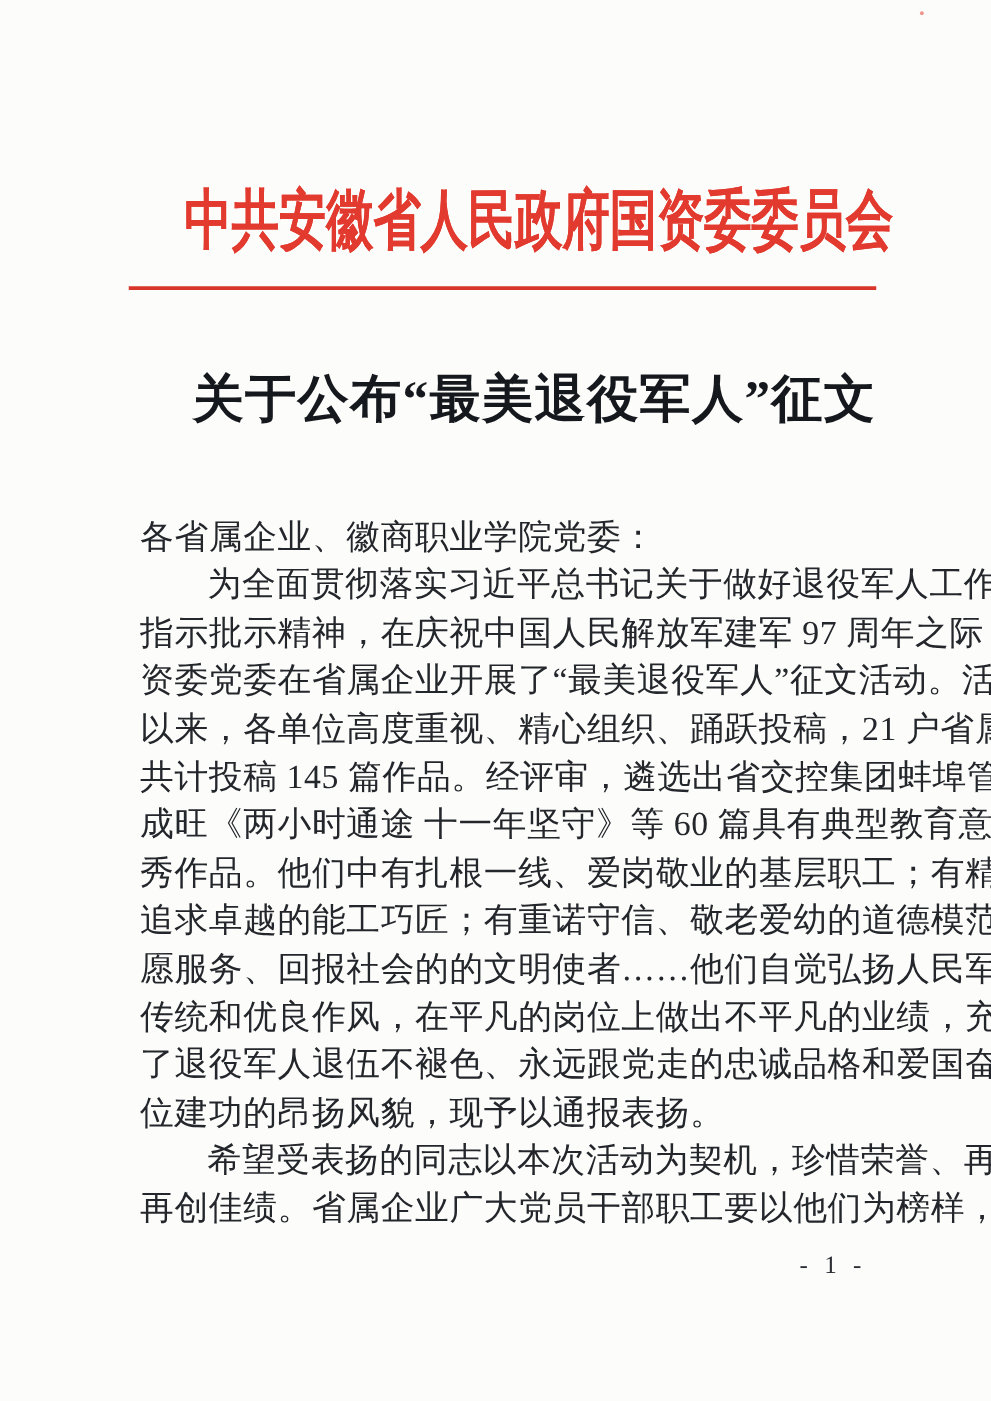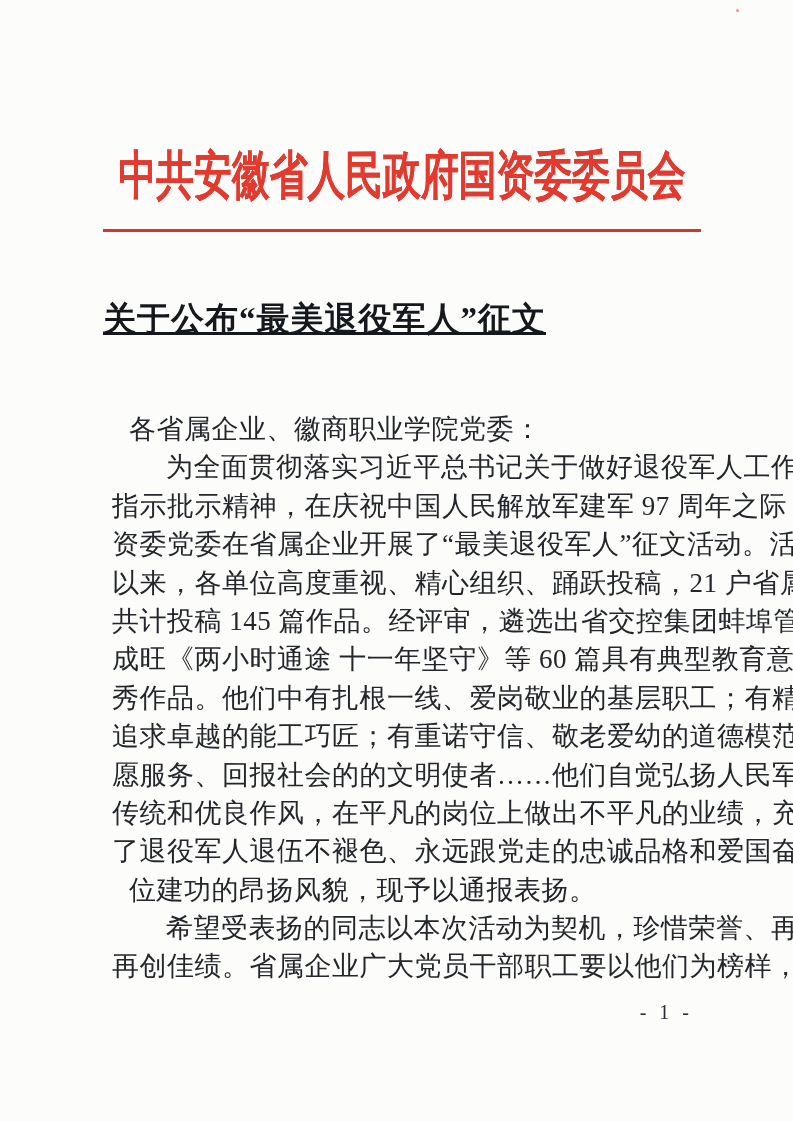--- a/index.html
+++ b/index.html
@@ -24,26 +24,26 @@
   .scan-artifact {
     position: absolute;
     top: 9px; left: 736px;
     width: 3px; height: 3px;
     background: rgba(226,58,46,.55);
     border-radius: 50%;
   }
   
   .org-wrap {
     position: absolute;
-    top: 150px; left: 103px;
+    top: 150px; left: 116px;
     width: 598px;
     height: 52px;
     display: flex;
     align-items: center;
-    justify-content: center;
+    justify-content: flex-start;
   }
   .org {
     display: inline-block;
     font-size: 42px;
     font-weight: bold;
     color: var(--red-text);
     white-space: nowrap;
     letter-spacing: 0px;
     transform: scale(0.9, 1.24);
     transform-origin: center center;
@@ -52,47 +52,45 @@
   .red-rule {
     position: absolute;
     top: 229px; left: 103px;
     width: 598px; height: 3px;
     background: var(--red-rule);
   }
   .doc-title {
     position: absolute;
     top: 299px; left: 103px;
     width: 598px;
-    text-align: left;
+    text-align: right;
     color: var(--title-ink);
     font-weight: bold;
-    font-size: 33px;
+    font-size: 41px;
     line-height: 40px;
     letter-spacing: 1px;
-    text-decoration: underline;
   }
   .body-block {
     position: absolute;
     top: 410px; left: 112px;
     width: 590px;
     color: var(--ink);
     font-size: 27px;
     line-height: 38.4px;
   }
   .line {
     height: 38.4px;
     text-align: justify;
     text-align-last: justify;
     letter-spacing: 0.5px;
     white-space: nowrap;
   }
   .line.flush {
     text-align: left;
     text-align-last: left;
-    margin-left: 17px;
   }
   .line.indent { text-indent: 2em; }
   .footer-pageno {
     position: absolute;
     top: 1001px; left: 103px;
     width: 590px;
     text-align: right;
     font-size: 20px;
     letter-spacing: 4px;
     color: #2b2e34;

